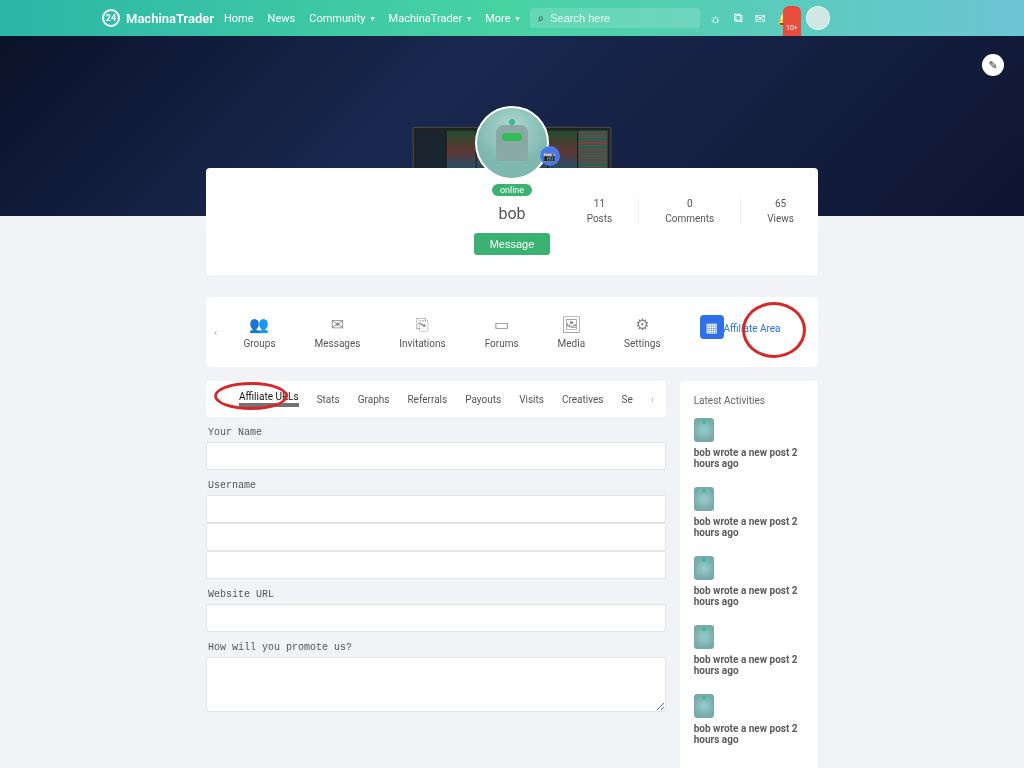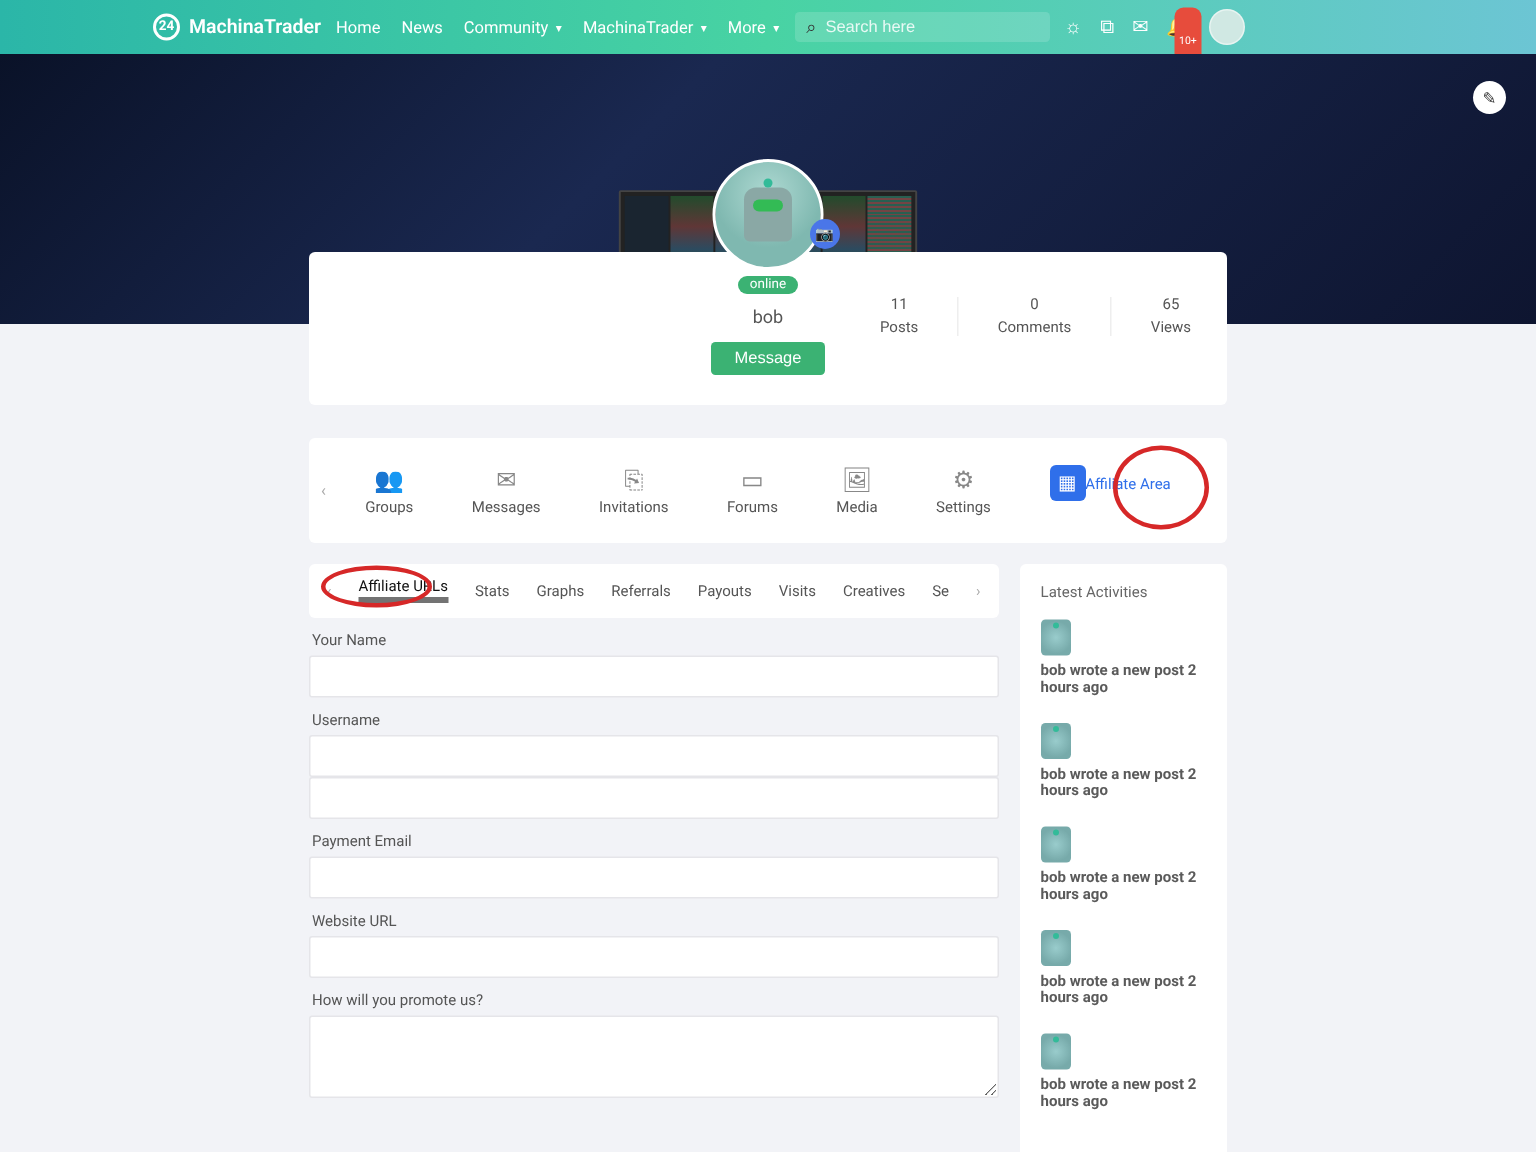--- a/index.html
+++ b/index.html
@@ -28,21 +28,21 @@
   .monitor.right .mcol:last-child { background: repeating-linear-gradient(0deg, #3b9 0, #3b9 2px, #e77 2px, #e77 4px); opacity: 0.4; }
   .edit-btn { position: absolute; top: 18px; right: 20px; width: 22px; height: 22px; background: #fff; border-radius: 50%; display: flex; align-items: center; justify-content: center; font-size: 11px; cursor: pointer; }
   .cam-btn { position: absolute; left: 50%; top: 110px; margin-left: 28px; width: 20px; height: 20px; background: #4a76e8; border-radius: 50%; display: flex; align-items: center; justify-content: center; color: #fff; font-size: 10px; cursor: pointer; z-index: 5; }
   
   .profile-card { width: 612px; margin: -48px auto 0; background: #fff; border-radius: 4px; padding: 0 20px 20px; position: relative; text-align: center; }
   .avatar-lg { width: 74px; height: 74px; border-radius: 50%; background: radial-gradient(circle at 50% 30%, #aed9d2 0%, #7fb8b0 60%); position: absolute; left: 50%; top: -62px; transform: translateX(-50%); border: 2px solid #fff; display: flex; align-items: center; justify-content: center; }
   .robot-head { width: 32px; height: 36px; background: #8aa8a5; border-radius: 8px 8px 4px 4px; position: relative; }
   .robot-head::before { content:""; position:absolute; top:-6px; left:50%; transform:translateX(-50%); width:6px; height:6px; background:#3b9; border-radius:50%; }
   .robot-head::after { content:""; position:absolute; top:8px; left:6px; width:20px; height:8px; background:#3b5; border-radius:4px; }
   .status-pill { background: #3bb273; color: #fff; font-size: 9px; padding: 1px 8px; border-radius: 8px; display: inline-block; margin-top: 16px; }
-  .username { font-size: 12px; margin-top: 8px; color: #555; }
+  .username { font-size: 16px; margin-top: 8px; color: #555; }
   .msg-btn { margin-top: 10px; background: #3bb273; color: #fff; border: none; padding: 5px 16px; border-radius: 3px; font-size: 11px; cursor: pointer; }
   .stats { position: absolute; right: 24px; top: 30px; display: flex; gap: 26px; font-size: 10px; text-align: center; color: #555; }
   .stats .sep { width: 1px; background: #eee; }
   .stat-num { font-weight: 400; display: block; margin-bottom: 4px; }
   
   .nav-card { width: 612px; margin: 22px auto 0; background: #fff; border-radius: 4px; padding: 18px 0; display: flex; align-items: center; position: relative; }
   .nav-arrow { position: absolute; left: 8px; top: 50%; transform: translateY(-50%); color: #aaa; cursor: pointer; font-size: 11px; }
   .nav-items { display: flex; flex: 1; justify-content: space-around; padding: 0 18px; }
   .nav-tile { text-align: center; font-size: 10px; color: #555; cursor: pointer; }
   .nav-tile-icon { font-size: 16px; margin-bottom: 4px; color: #888; }
@@ -55,21 +55,21 @@
   .left-col { flex: 1; }
   .right-col { width: 192px; background: #fff; border-radius: 4px; padding: 14px; }
   
   .tabs-card { background: #fff; border-radius: 4px; padding: 10px 12px; display: flex; align-items: center; gap: 18px; font-size: 10px; color: #555; position: relative; overflow: hidden; }
   .tabs-card .tab { cursor: pointer; white-space: nowrap; }
   .tabs-card .tab.active { color: #111; border-bottom: 4px solid #737373; padding-bottom: 1px; }
   .tabs-arrow { color: #aaa; cursor: pointer; font-size: 10px; }
   .circle-urls { width: 74px; height: 28px; left: 8px; top: 1px; border: 3px solid #d62828; border-radius: 50%; position: absolute; pointer-events: none; }
   
   .form-title { font-size: 12px; margin: 18px 0 10px 2px; color: #333; }
-  .form-label { font-size: 10px; color: #555; margin: 10px 0 4px 2px; display: block; }
+  .form-label { font-size: 10px; color: #555; margin: 10px 0 4px 2px; display: block; font-family: Liberation Mono, monospace; }
   .form-input { width: 100%; padding: 7px; border: 1px solid #e5e5e9; border-radius: 2px; background: #fff; font-size: 11px; }
   textarea.form-input { height: 55px; resize: vertical; }
   
   .side-title { font-size: 10px; color: #666; margin-bottom: 12px; }
   .activity { margin-bottom: 18px; }
   .activity-av { width: 20px; height: 24px; background: radial-gradient(circle, #9cc 0%, #7aa 70%); border-radius: 3px; margin-bottom: 5px; position:relative; }
   .activity-av::before{content:"";position:absolute;top:2px;left:50%;transform:translateX(-50%);width:4px;height:4px;background:#3b9;border-radius:50%;}
   .activity-text { font-size: 10px; color: #5a5a5a; font-weight: bold; }
 </style>
 </head>
@@ -163,21 +163,20 @@
       <span class="tab">Se</span>
       <span class="tabs-arrow" style="margin-left:auto">›</span>
       <div class="circle-urls"></div>
     </div>
 
     <label class="form-label">Your Name</label>
     <input class="form-input" style="">
     <label class="form-label">Username</label>
     <input class="form-input" style="">
     <input class="form-input" style="">
-    <label class="form-label">Payment Email</label>
     <input class="form-input" style="">
     <label class="form-label">Website URL</label>
     <input class="form-input" style="">
     <label class="form-label">How will you promote us?</label>
     <textarea class="form-input" style=""></textarea>
     
   </div>
 
   <div class="right-col">
     <div class="side-title">Latest Activities</div>

